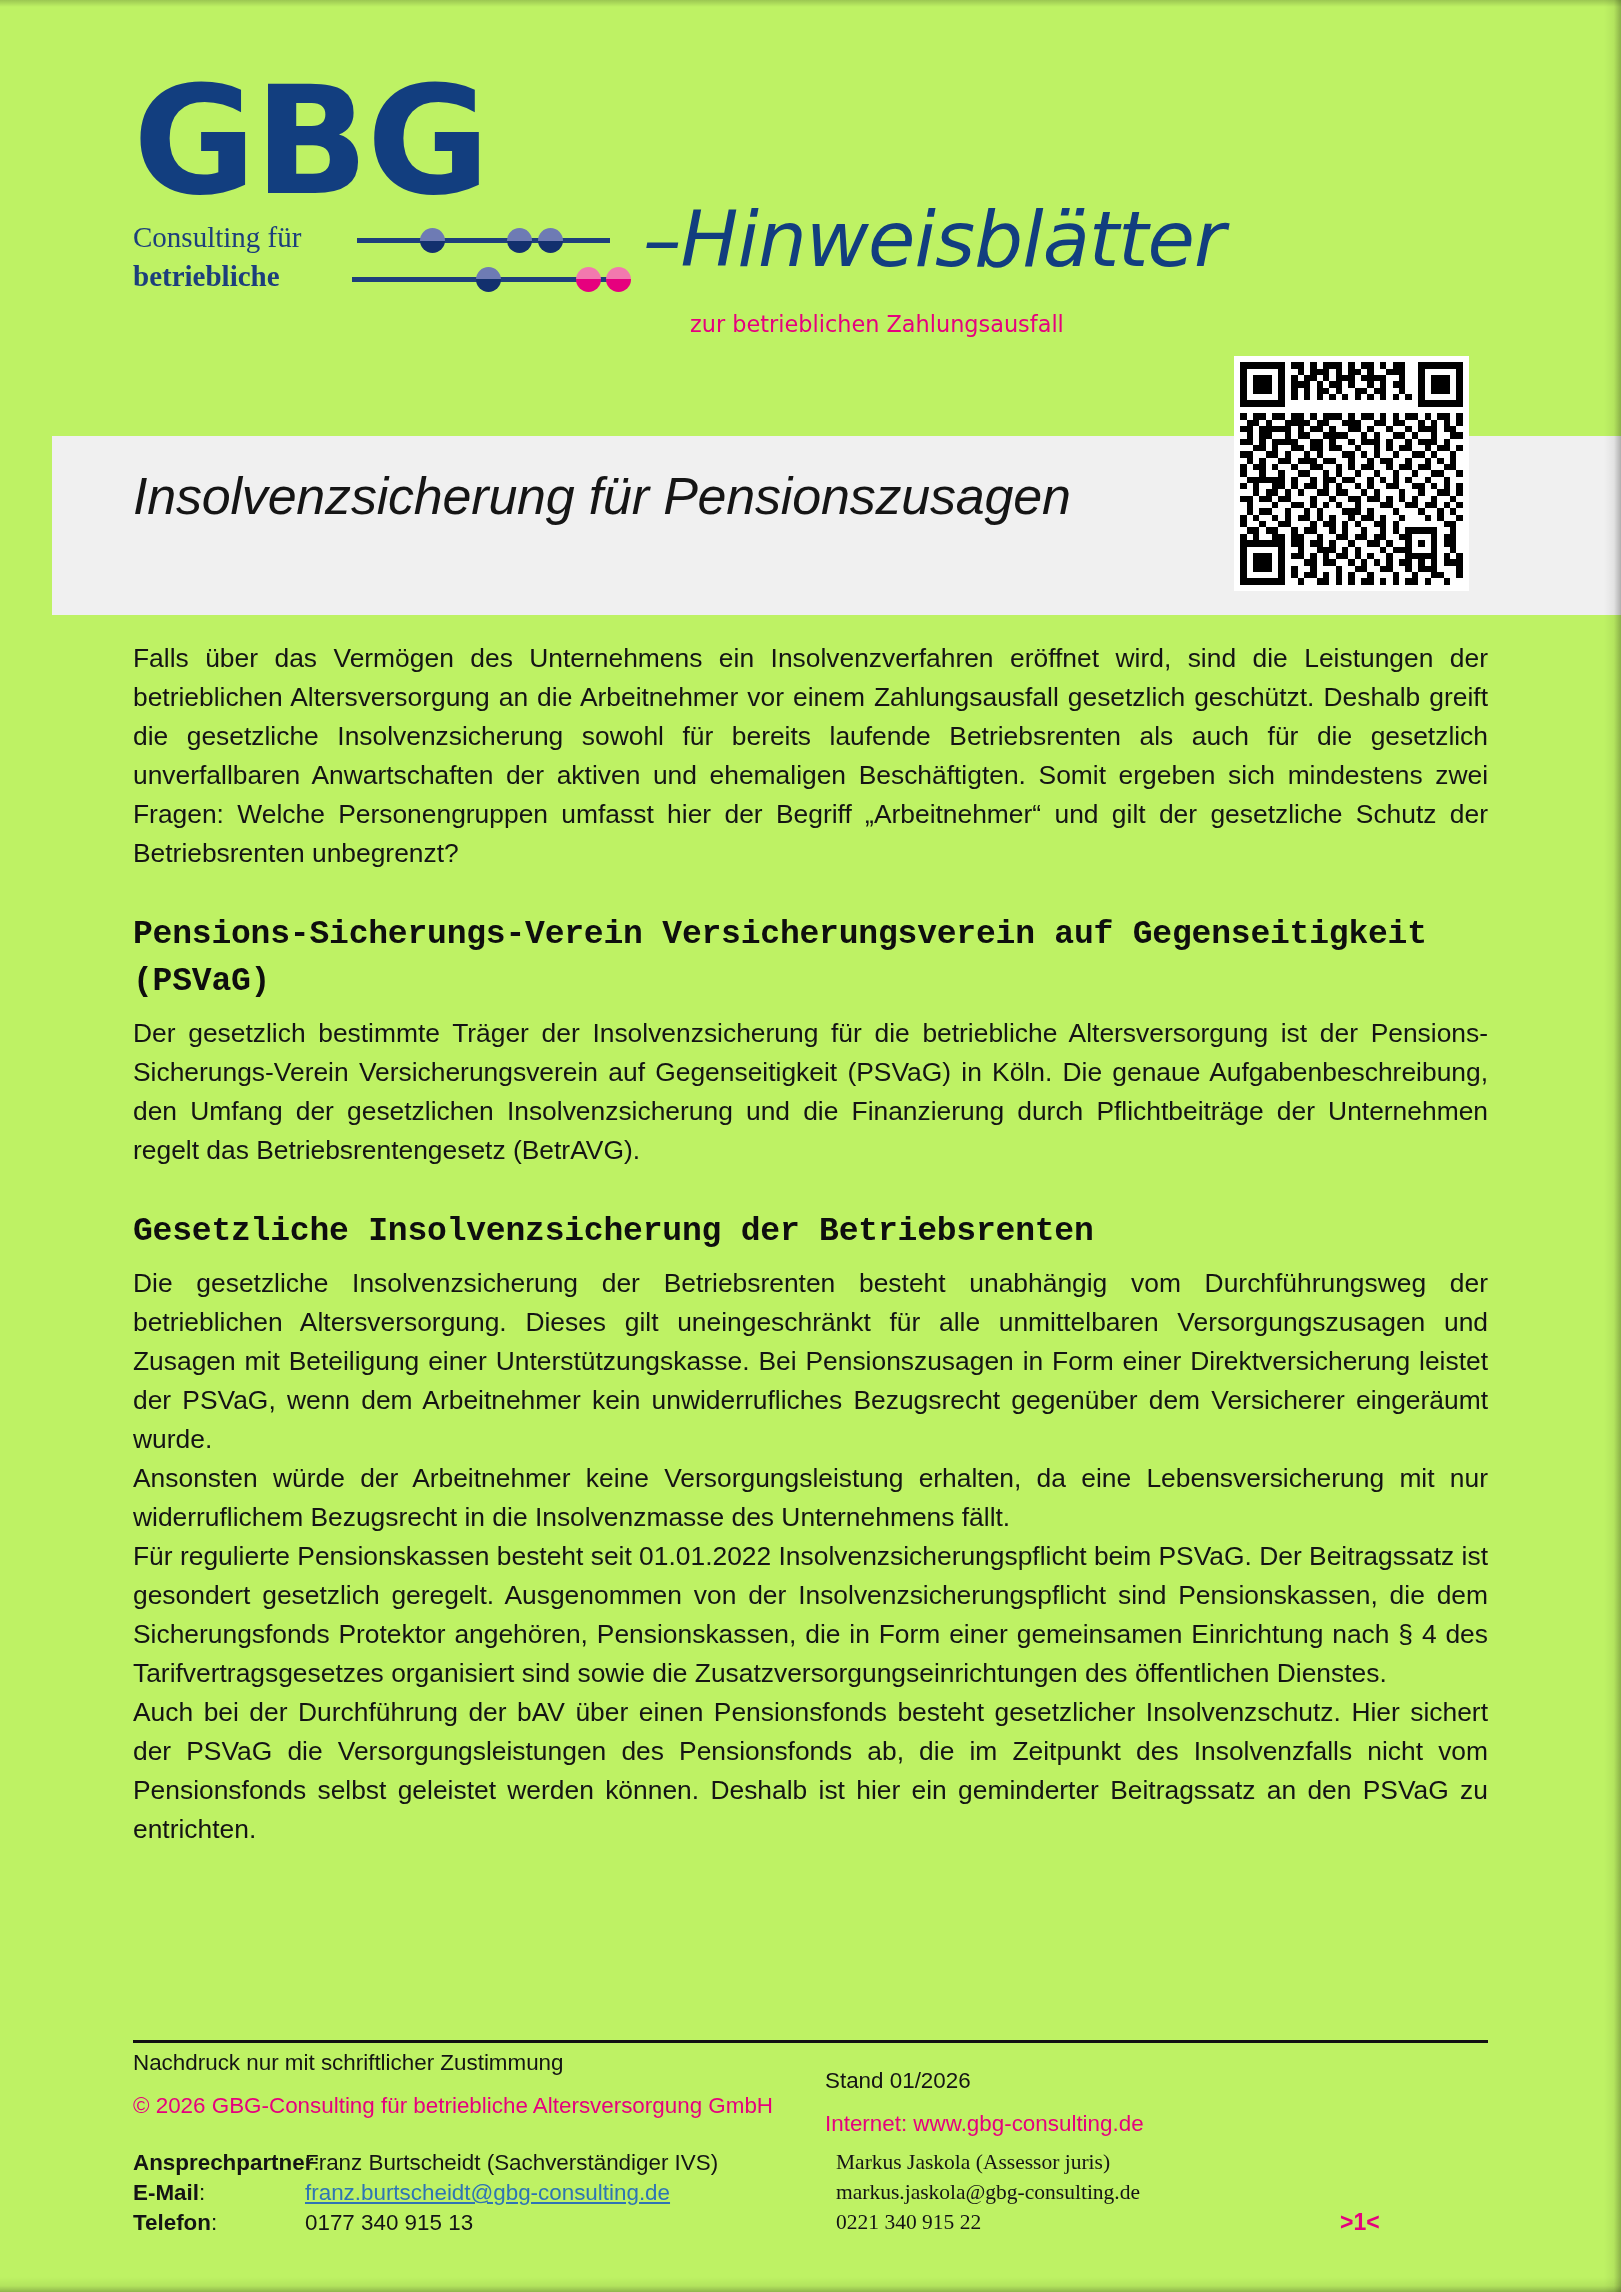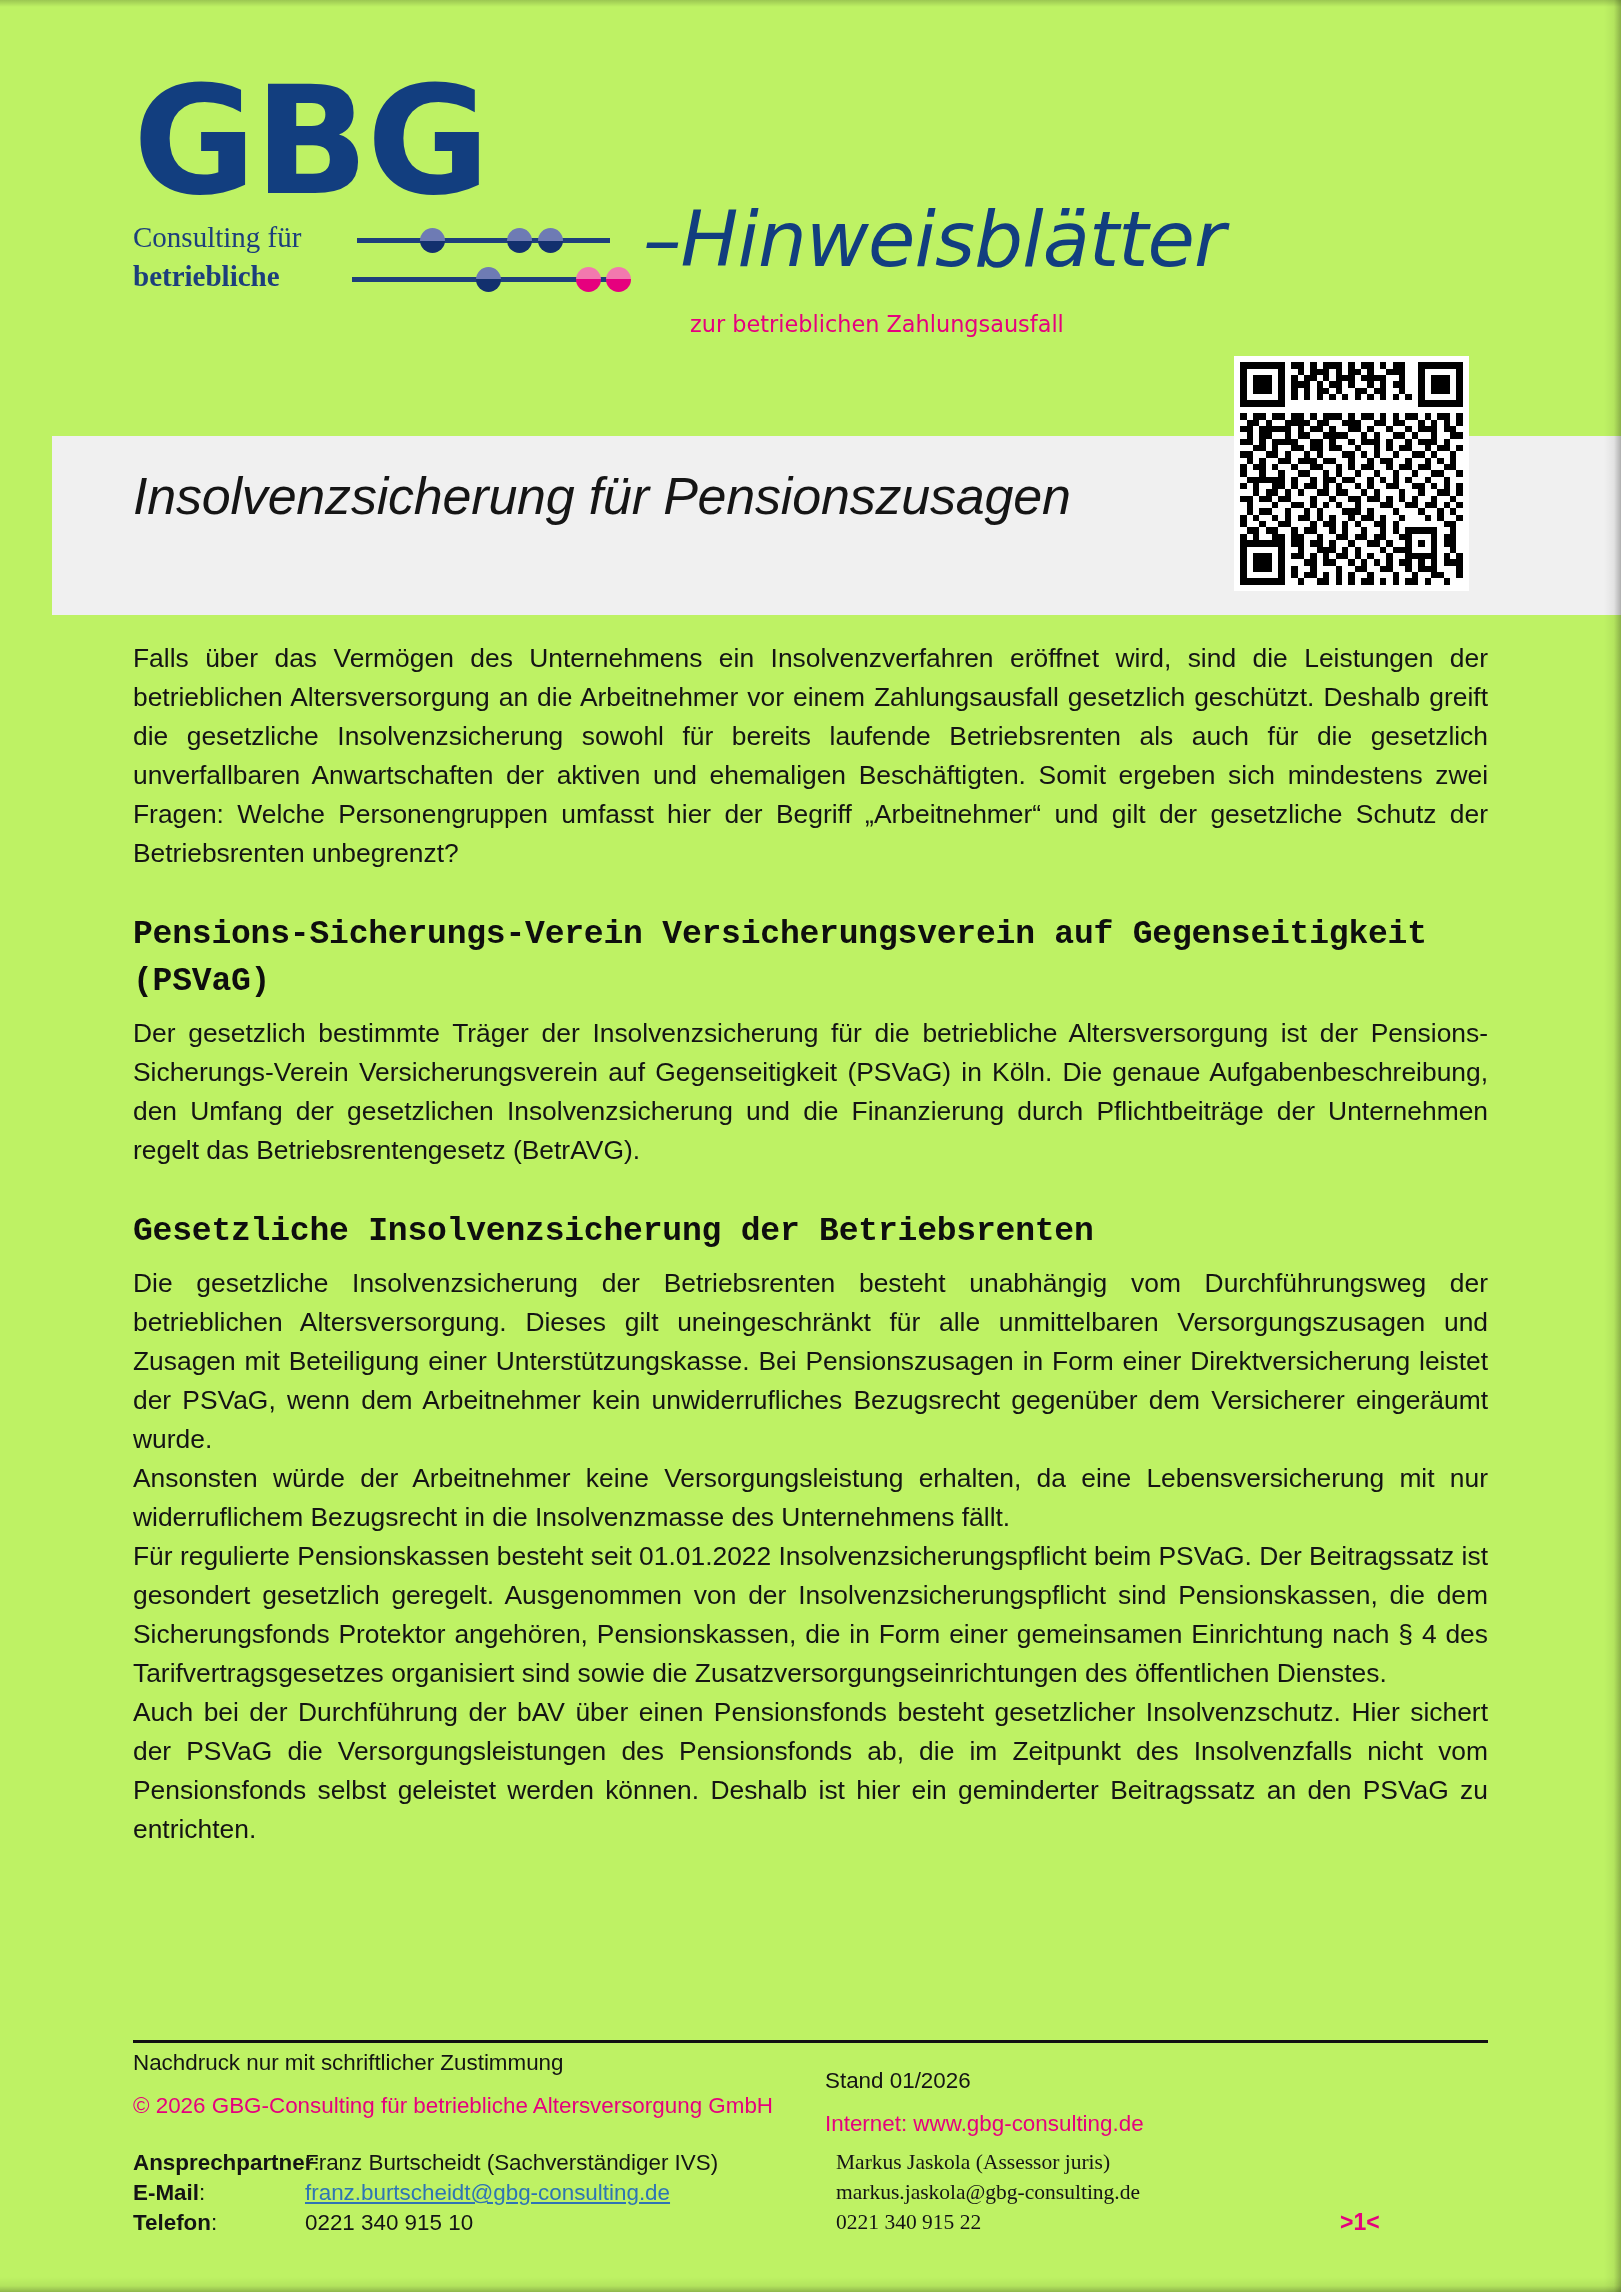--- a/index.html
+++ b/index.html
@@ -709,21 +709,21 @@
 
       <div class="contact-col col-labels">
         <div class="c-line lbl"><span>Ansprechpartner</span><span class="colon">:</span></div>
         <div class="c-line lbl"><span>E-Mail</span><span class="colon">:</span></div>
         <div class="c-line lbl"><span>Telefon</span><span class="colon">:</span></div>
       </div>
 
       <div class="contact-col col-a">
         <div class="c-line">Franz Burtscheidt (Sachverständiger IVS)</div>
         <div class="c-line mail-link">franz.burtscheidt@gbg-consulting.de</div>
-        <div class="c-line">0221 340 915 10</div>
+        <div class="c-line">0177 340 915 13</div>
       </div>
 
       <div class="contact-col col-b">
         <div class="c-line">Markus Jaskola (Assessor juris)</div>
         <div class="c-line">markus.jaskola@gbg-consulting.de</div>
         <div class="c-line">0221 340 915 22</div>
       </div>
 
     </div>
   </div>

